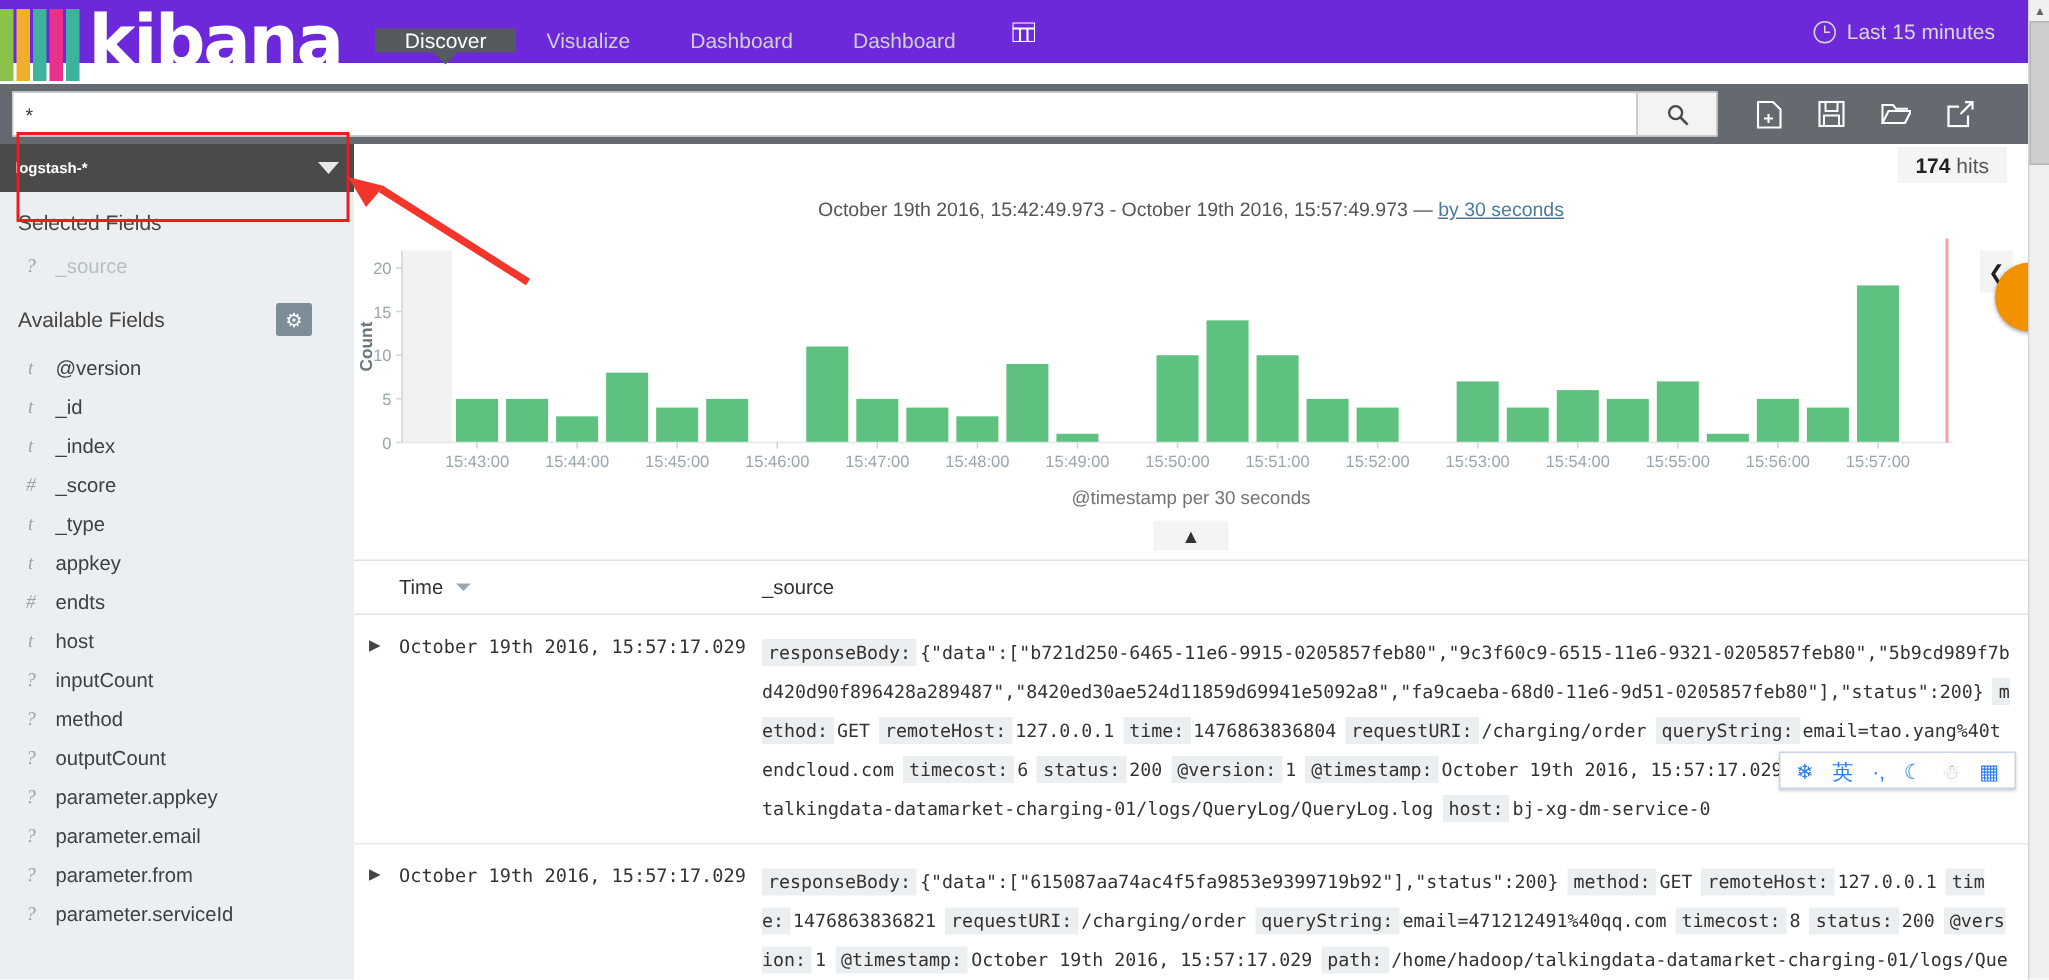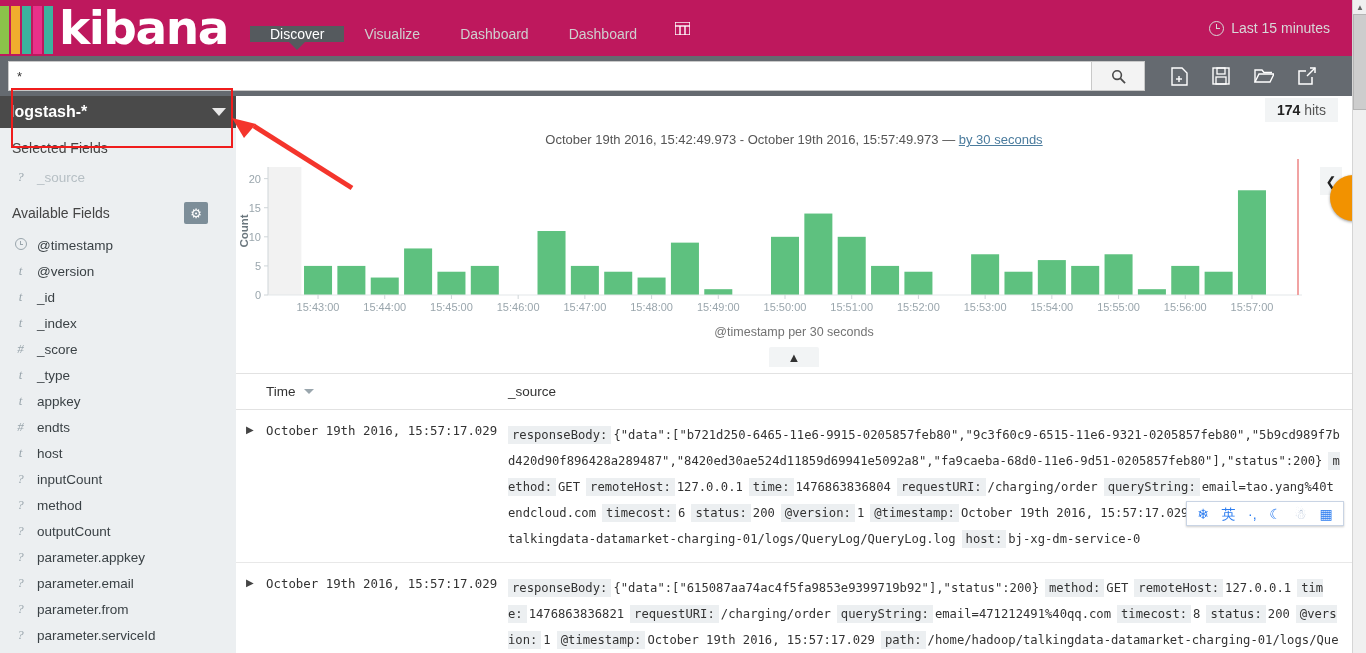--- a/index.html
+++ b/index.html
@@ -7,22 +7,22 @@
     margin: 0; padding: 0;
     width: 1366px; height: 653px;
     overflow: hidden;
     font-family: "Liberation Sans", sans-serif;
     background: #ffffff;
   }
   body { position: relative; }
 
   
   .topnav {
-    position: absolute; top: 0; left: 0; width: 1352px; height: 56px;
-    background: #be185d; display: flex; align-items: stretch;
+    position: absolute; top: 0; left: 0; width: 1352px; height: 42px;
+    background: #6d28d9; display: flex; align-items: stretch;
   }
   .logo-wrap { display: flex; align-items: center; padding-left: 0; height: 56px; }
   .logo-bars { display: flex; height: 48px; margin-top: 4px; }
   .logo-bars i { display: block; width: 9px; height: 48px; margin-right: 2px; }
   .logo-text {
     color: #fff; font-size: 47px; font-weight: bold; letter-spacing: -1.5px;
     line-height: 52px; margin-left: 4px; font-family: "DejaVu Sans", sans-serif;
   }
   .nav-items { display: flex; align-items: center; margin-left: 22px; margin-top: 12px; }
   .nav-item {
@@ -64,21 +64,21 @@
   .tool-icons { display: flex; align-items: center; gap: 24px; margin-left: 26px; }
   .tool-icons svg { cursor: pointer; }
 
   
   .sidebar {
     position: absolute; top: 96px; left: 0; width: 236px; bottom: 0;
     background: #eceff1; overflow: hidden;
   }
   .index-select {
     height: 32px; background: #4a4a4a; color: #fff; display: flex; align-items: center;
-    padding: 0 10px; font-size: 16px; font-weight: bold; cursor: pointer; position: relative;
+    padding: 0 10px; font-size: 10px; font-weight: bold; cursor: pointer; position: relative;
   }
   .index-select .caret {
     margin-left: auto; width: 0; height: 0; border-left: 7px solid transparent;
     border-right: 7px solid transparent; border-top: 8px solid #e8e8e8;
   }
   .section-head {
     padding: 12px 10px 8px 12px; font-size: 14px; color: #444; font-weight: normal;
   }
   .section-head.avail { display: flex; align-items: center; }
   .gear-btn {
@@ -275,24 +275,20 @@
         <span class="field-type">?</span>
         <span>_source</span>
       </div>
     </div>
 
   <div class="section-head avail">
     <span>Available Fields</span>
     <span class="gear-btn">⚙</span>
   </div>
   <div id="availFields">
-      <div class="field-row">
-        <span class="field-type clock"><span class="ico-clock"></span></span>
-        <span>@timestamp</span>
-      </div>
       <div class="field-row">
         <span class="field-type">t</span>
         <span>@version</span>
       </div>
       <div class="field-row">
         <span class="field-type">t</span>
         <span>_id</span>
       </div>
       <div class="field-row">
         <span class="field-type">t</span>

